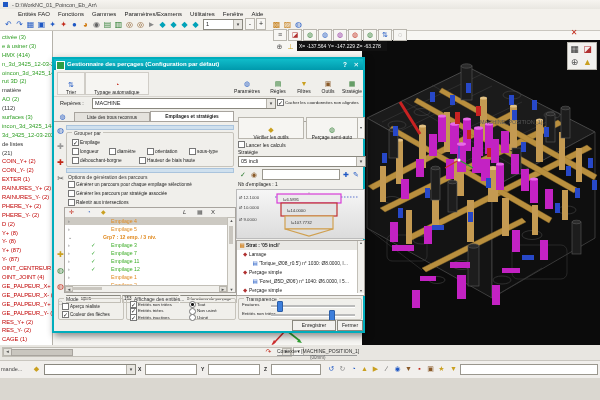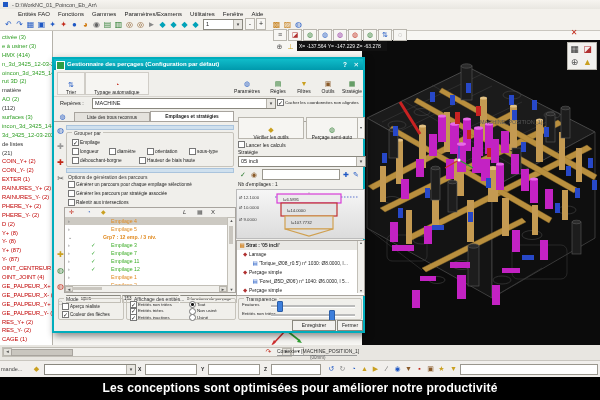--- a/index.html
+++ b/index.html
@@ -377,23 +377,20 @@
         <span class="ic" style="color: rgb(31, 88, 196); font-size: 7px;">◉</span>
         <span class="ic" style="color: rgb(138, 90, 40); font-size: 7px;">▼</span>
         <span class="ic" style="color: rgb(194, 40, 24); font-size: 7px;">▪</span>
         <span class="ic" style="color: rgb(138, 90, 40); font-size: 7px;">▣</span>
         <span class="ic" style="color: rgb(202, 160, 32); font-size: 7px;">★</span>
       </span>
     <span class="abs ic" style="left:448px;top:2px;color:#caa020;font-size:7px">▼</span>
     <span class="field" style="left:460px;top:3px;width:136px;height:9px"></span>
   </div>
 
-  <div class="abs" style="left:0;top:377px;width:600px;height:23px;background:#000">
-    <div style="width:100%;text-align:center;color:#fff;font-size:12px;font-weight:bold;line-height:23px;letter-spacing:0.2px">Les conceptions sont optimisées pour améliorer notre productivité</div>
-  </div>
 
   <div class="abs" style="left:52px;top:57px;width:309px;height:272px;background:#f0efeb;border:2px solid #00adbc;box-shadow:2px 3px 7px rgba(0,0,0,0.45)">
 
     <div class="abs" style="left:0;top:0;width:309px;height:11px;background:linear-gradient(#10bcca,#0099ac)">
       <span class="abs" style="left:2px;top:2px;width:7px;height:7px;background:#2e9e46;border:1px solid #fff"></span>
       <span class="lbl" style="left:13px;top:2px;font-size:6px;font-weight:bold;color:#fff">Gestionnaire des perçages (Configuration par défaut)</span>
       <span class="lbl" style="right:16px;top:2px;font-size:6.5px;color:#fff;font-weight:bold">?</span>
       <span class="lbl" style="right:4px;top:2px;font-size:6.5px;color:#fff;font-weight:bold">✕</span>
     </div>
 

